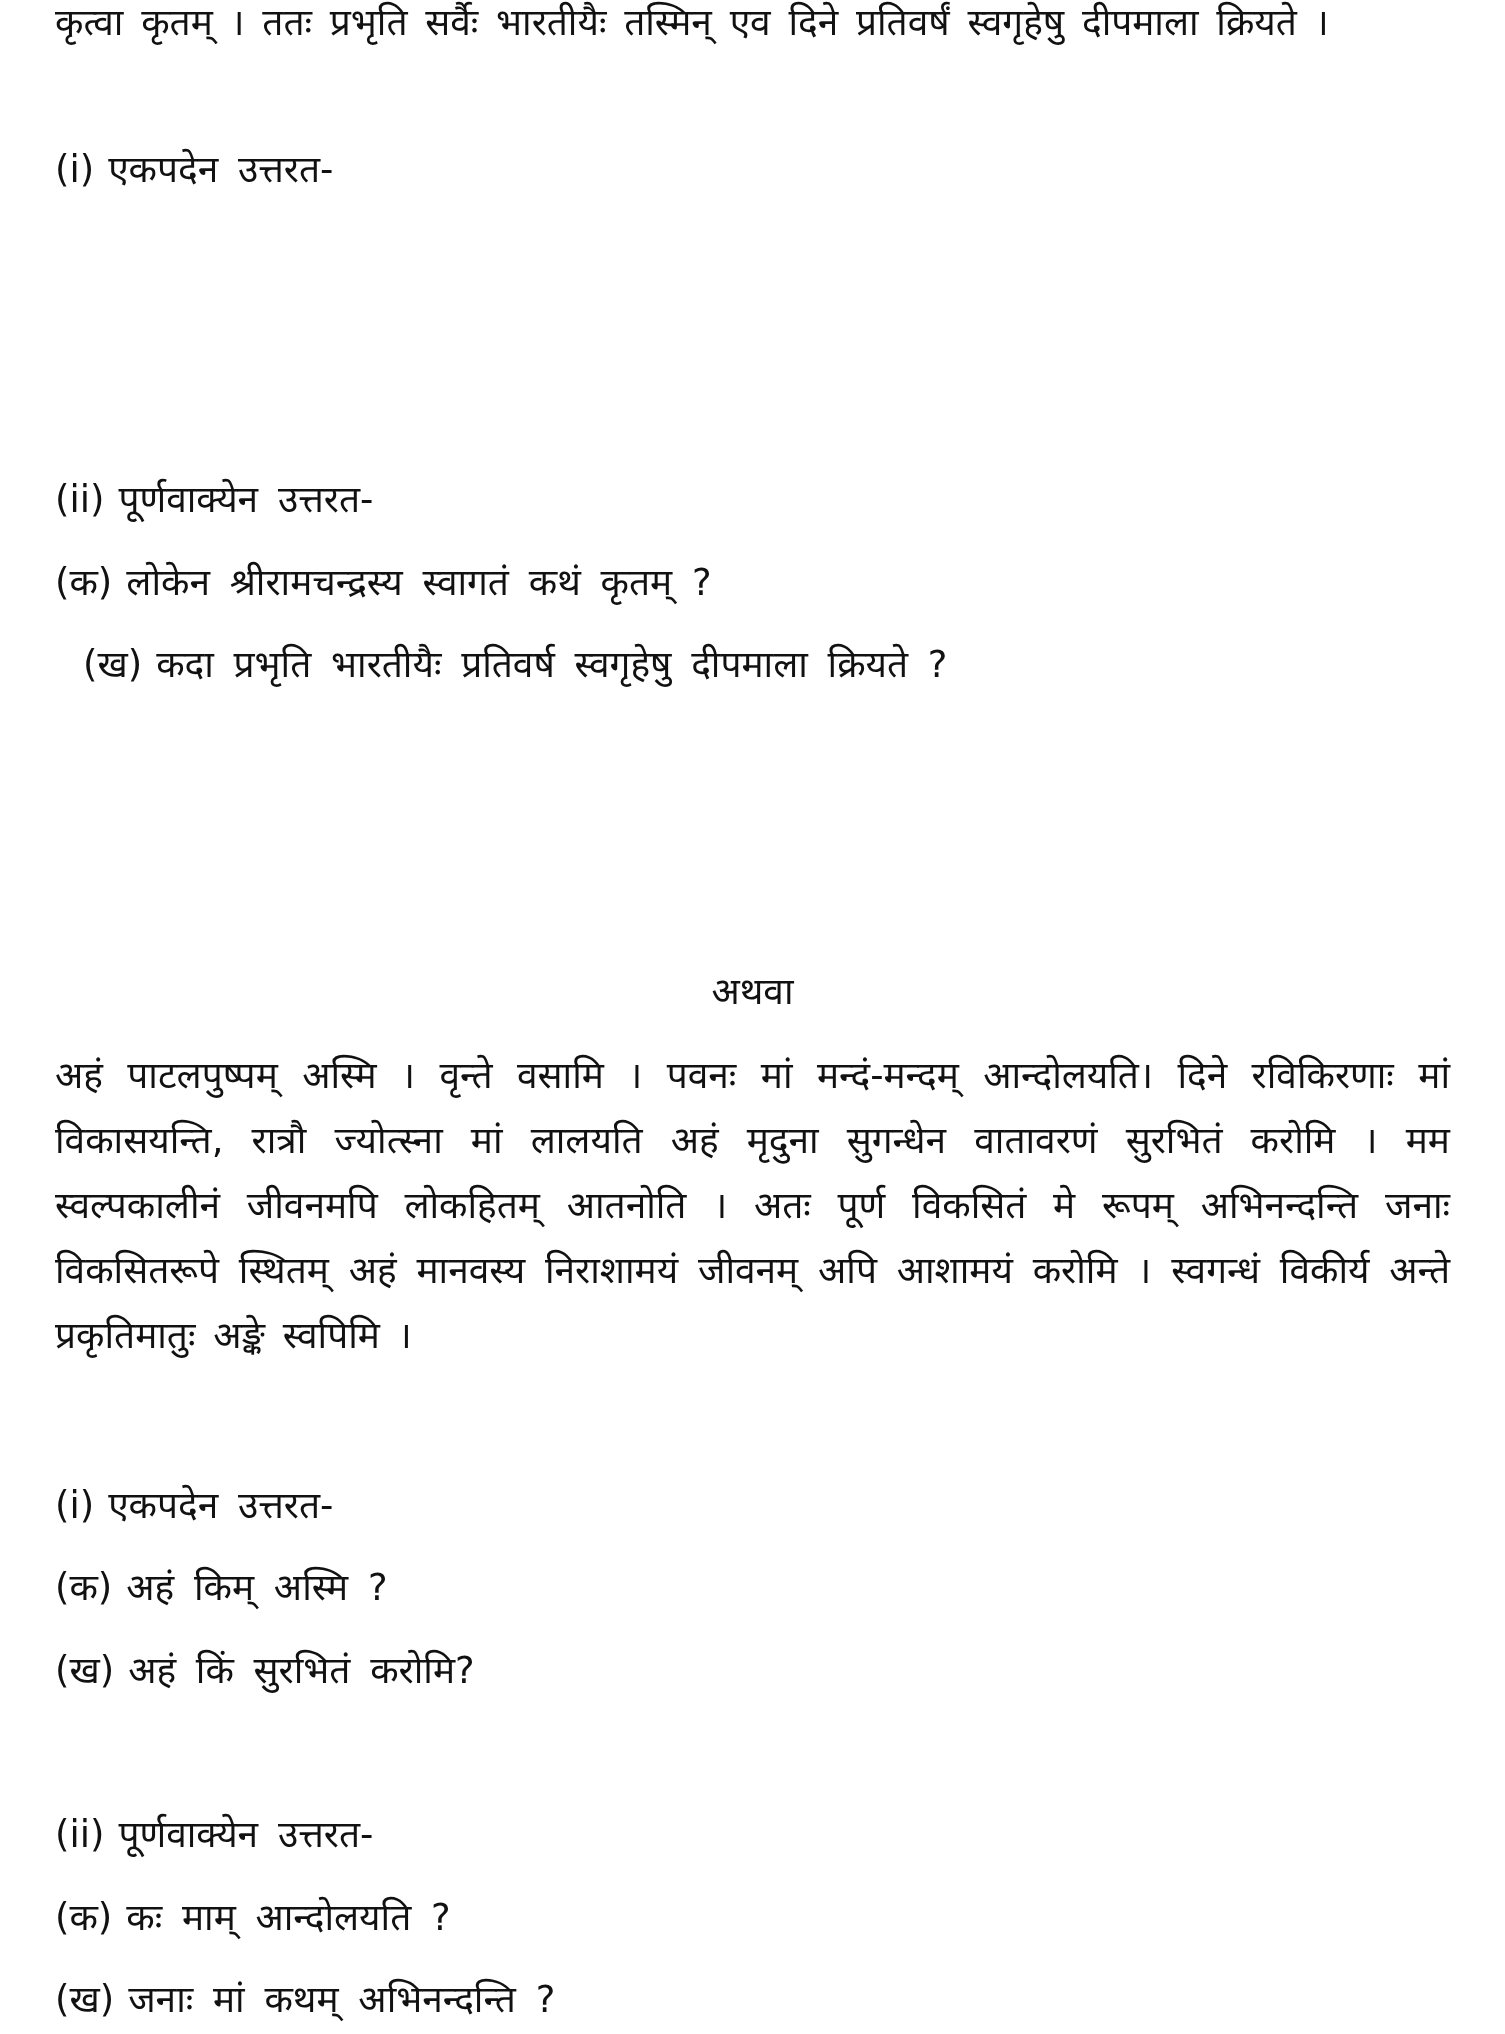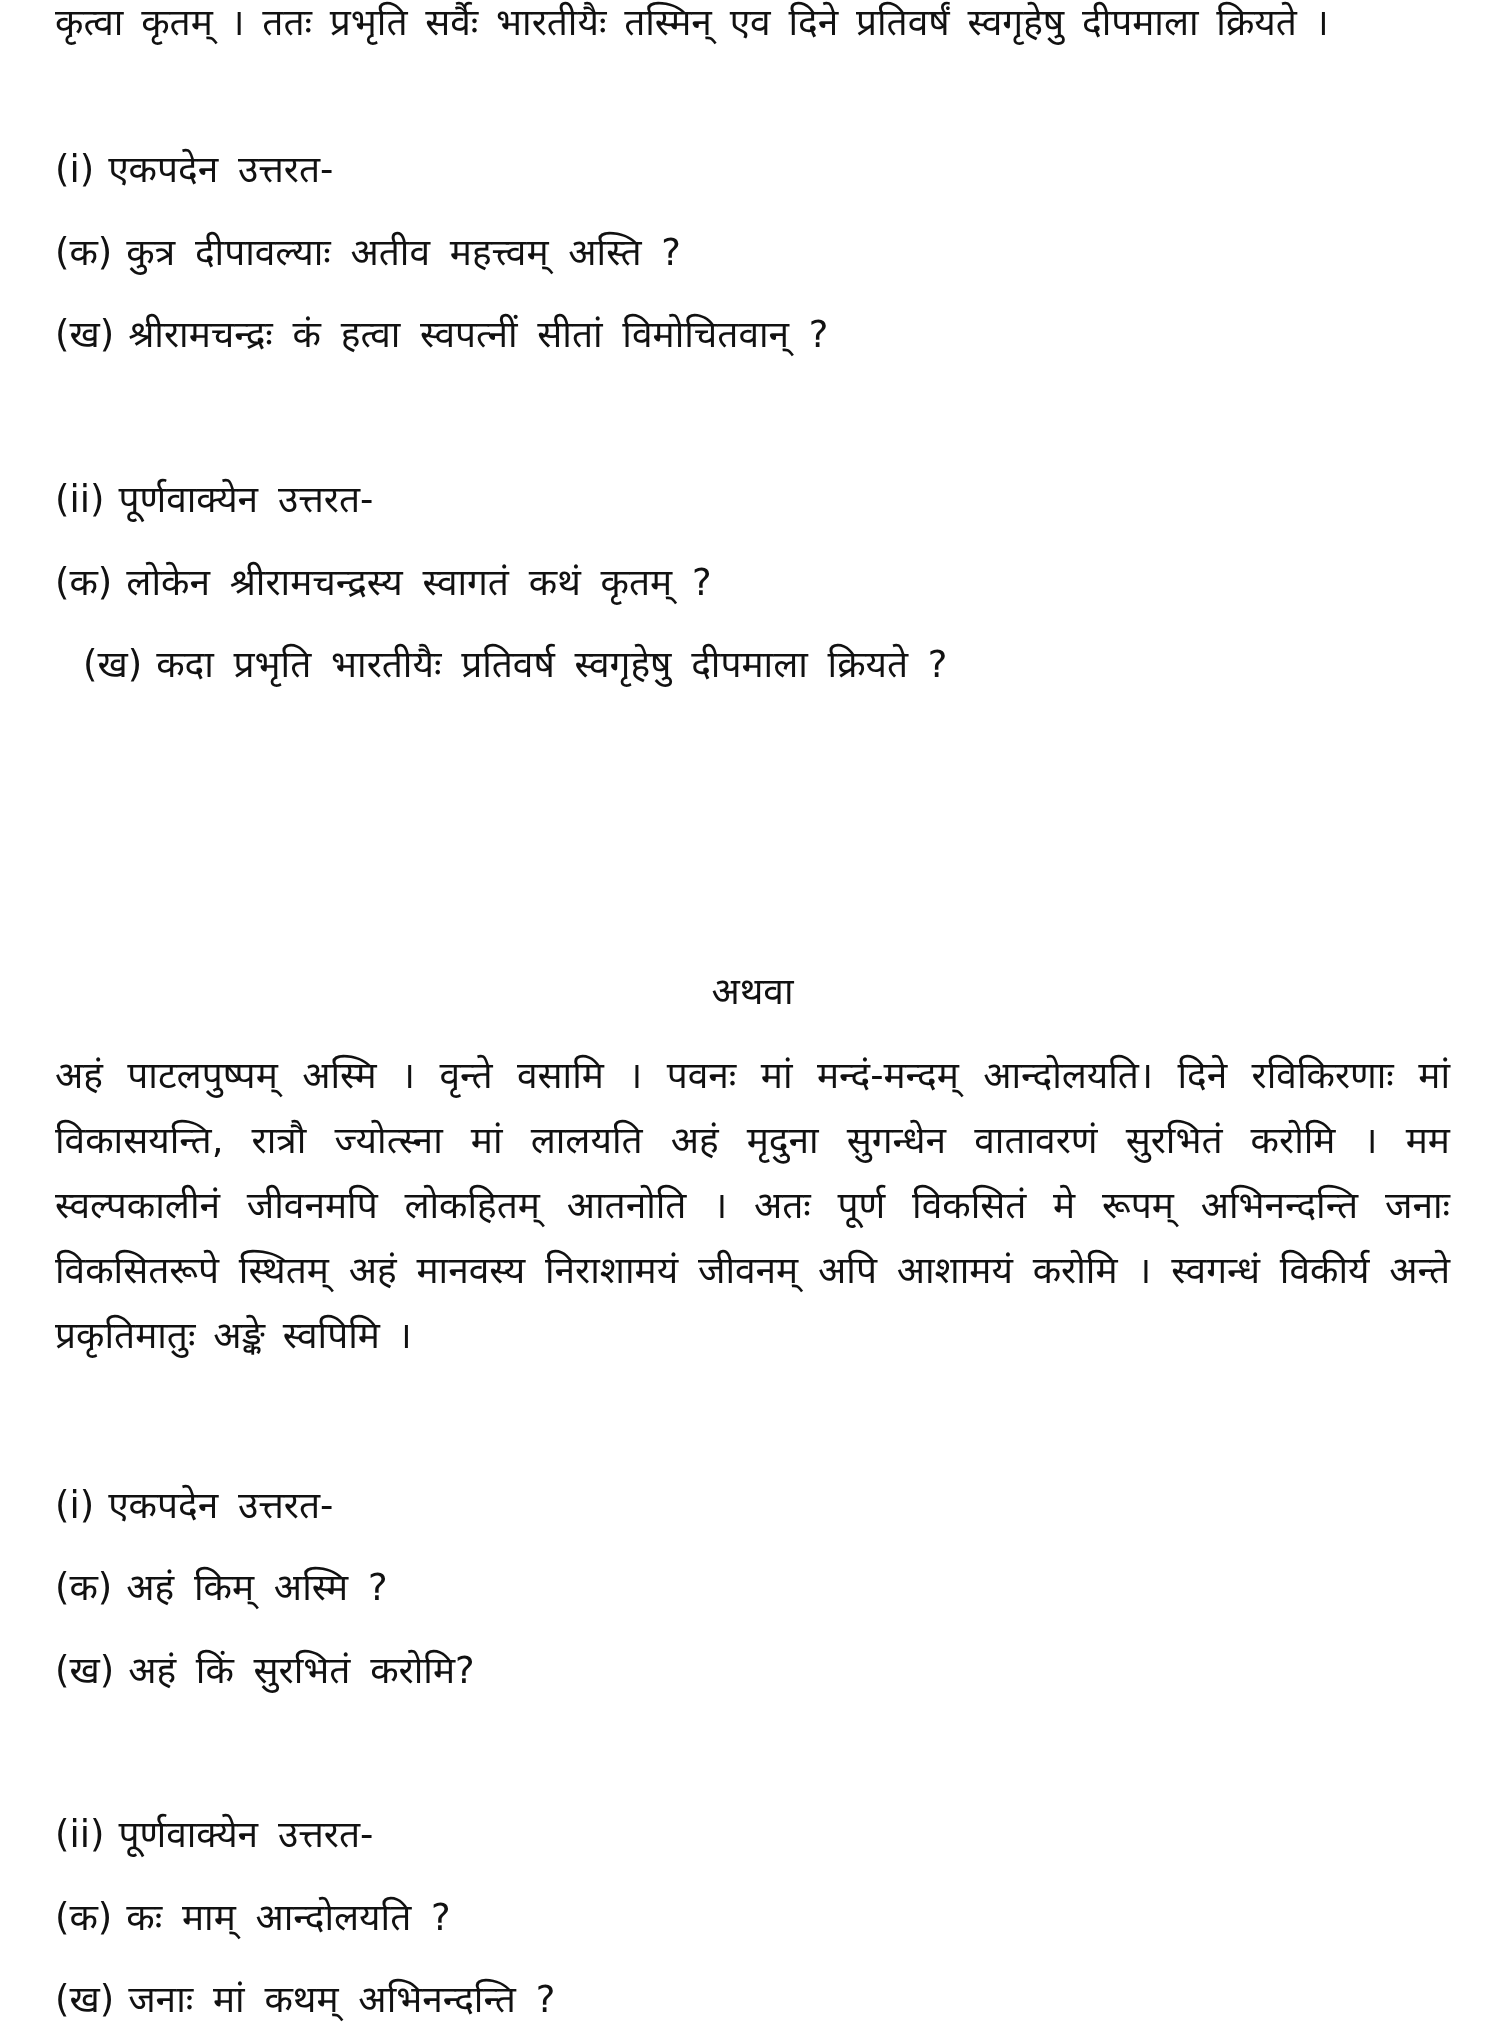--- a/index.html
+++ b/index.html
@@ -53,26 +53,20 @@
 </head>
 <body>
 
 <div class="page">
 
   <div class="para" style="top:-10px;">कृत्वा कृतम् । ततः प्रभृति सर्वैः भारतीयैः तस्मिन् एव दिने प्रतिवर्षं स्वगृहेषु दीपमाला क्रियते ।</div>
 
   <div class="line" style="top:146px;">
     <span class="label">(i)</span><span>एकपदेन उत्तरत-</span>
   </div>
-  <div class="line" style="top:229px;">
-    <span class="label">(क)</span><span>कुत्र दीपावल्याः अतीव महत्त्वम् अस्ति ?</span>
-  </div>
-  <div class="line" style="top:311px;">
-    <span class="label">(ख)</span><span>श्रीरामचन्द्रः कं हत्वा स्वपत्नीं सीतां विमोचितवान् ?</span>
-  </div>
 
   <div class="line" style="top:476px;">
     <span class="label">(ii)</span><span>पूर्णवाक्येन उत्तरत-</span>
   </div>
   <div class="line" style="top:559px;">
     <span class="label">(क)</span><span>लोकेन श्रीरामचन्द्रस्य स्वागतं कथं कृतम् ?</span>
   </div>
   <div class="line" style="top:641px;margin-left:28px;">
     <span class="label">(ख)</span><span>कदा प्रभृति भारतीयैः प्रतिवर्ष स्वगृहेषु दीपमाला क्रियते ?</span>
   </div>

